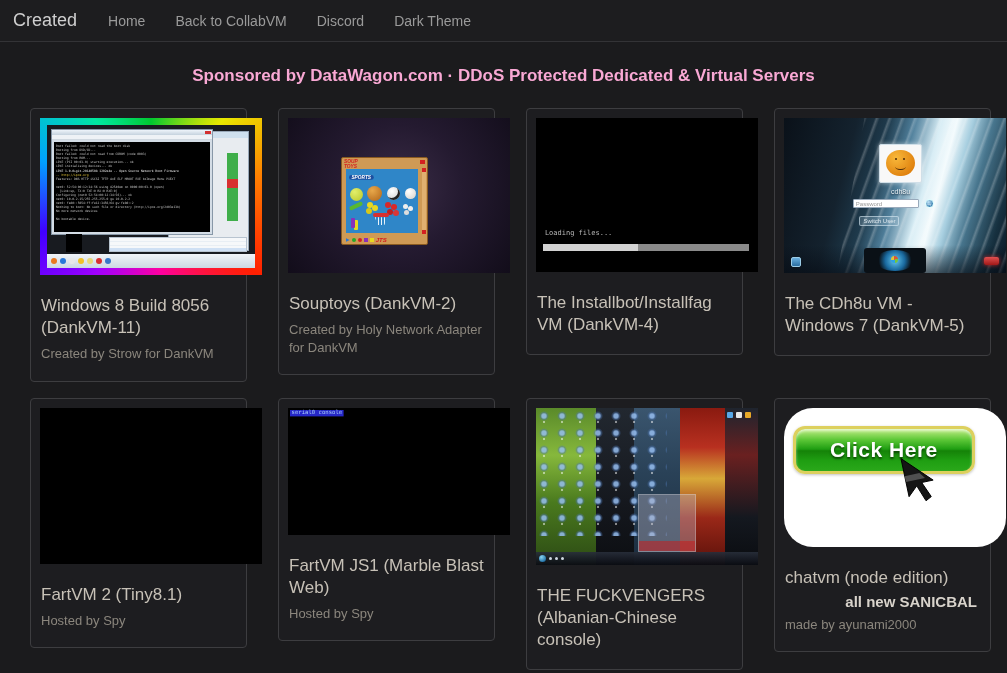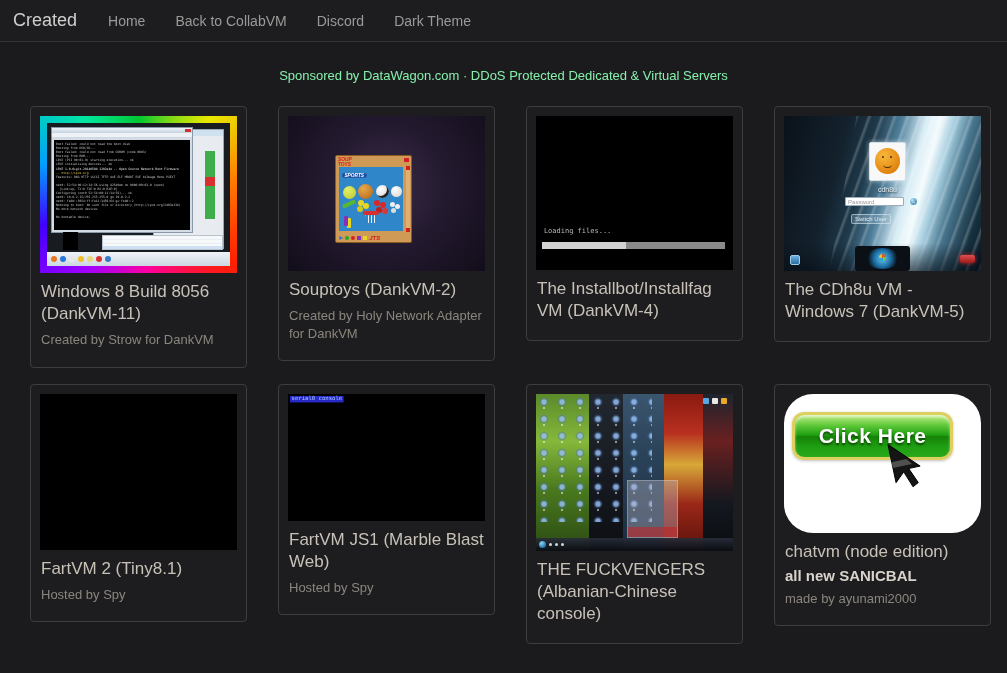--- a/index.html
+++ b/index.html
@@ -11,33 +11,33 @@
   }
   
   .navbar {
     height:42px; background:#1d1d1f; border-bottom:1px solid #333336;
     display:flex; align-items:center; padding:0 13px;
   }
   .brand { color:#cfcfcf; font-size:18px; margin-right:16px; text-decoration:none; }
   .nav-link { color:#9a9a9a; font-size:14px; padding:0 15px; text-decoration:none; }
   
   .sponsor { text-align:center; margin:24px 0 22px; }
-  .sponsor a { color:#86efac; font-weight:normal; font-size:13px; text-decoration:none; }
+  .sponsor a { color:#f9a8d4; font-weight:bold; font-size:17px; text-decoration:none; }
   
   .grid { padding-left:30px; }
   .row { display:flex; align-items:flex-start; gap:31px; margin-bottom:16px; }
   .card {
     display:block; width:217px; background:#1d1d20;
     border:1px solid #3d3d40; border-radius:4px;
     padding:9px 9px 18px; text-decoration:none;
   }
-  .card h4 { color:#c7c1b7; font-size:17px; font-weight:400; margin:8px 1px 0; line-height:1.3; }
+  .card h4 { color:#c7c1b7; font-size:17px; font-weight:400; margin:20px 1px 0; line-height:1.3; }
   .card .sub { color:#8b867d; font-size:13px; margin:6px 1px 0; line-height:1.35; }
-  .card .boldline { color:#d8d3cb; font-size:15px; font-weight:bold; margin:4px 1px 0; text-align:left; padding-right:3px; }
-  .thumb { position:relative; width:197px; background:#000; overflow:hidden; }
+  .card .boldline { color:#d8d3cb; font-size:15px; font-weight:bold; margin:4px 1px 0; text-align:right; padding-right:3px; }
+  .thumb { position:relative; width:222px; background:#000; overflow:hidden; }
   
   .scale05 { transform:scale(.5); transform-origin:0 0; width:200%; }
   .tinypre { white-space:pre-wrap; font-family:"DejaVu Sans Mono",monospace; font-size:6px; line-height:1.35; color:#c4c4c4; }
   .tinypre.white { color:#ececec; }
   .tinypre.yellow { color:#e8c838; }
   
   .t1 { height:157px;
     background:conic-gradient(from 0deg, #00c830, #e8e800 12%, #ff8000 22%, #ff2000 35%, #ff00a0 48%, #a000ff 60%, #4000ff 70%, #00a0ff 80%, #00e8a0 90%, #00c830);
   }
   .t1-desk { position:absolute; inset:7px; background:#181b20; overflow:hidden; }

